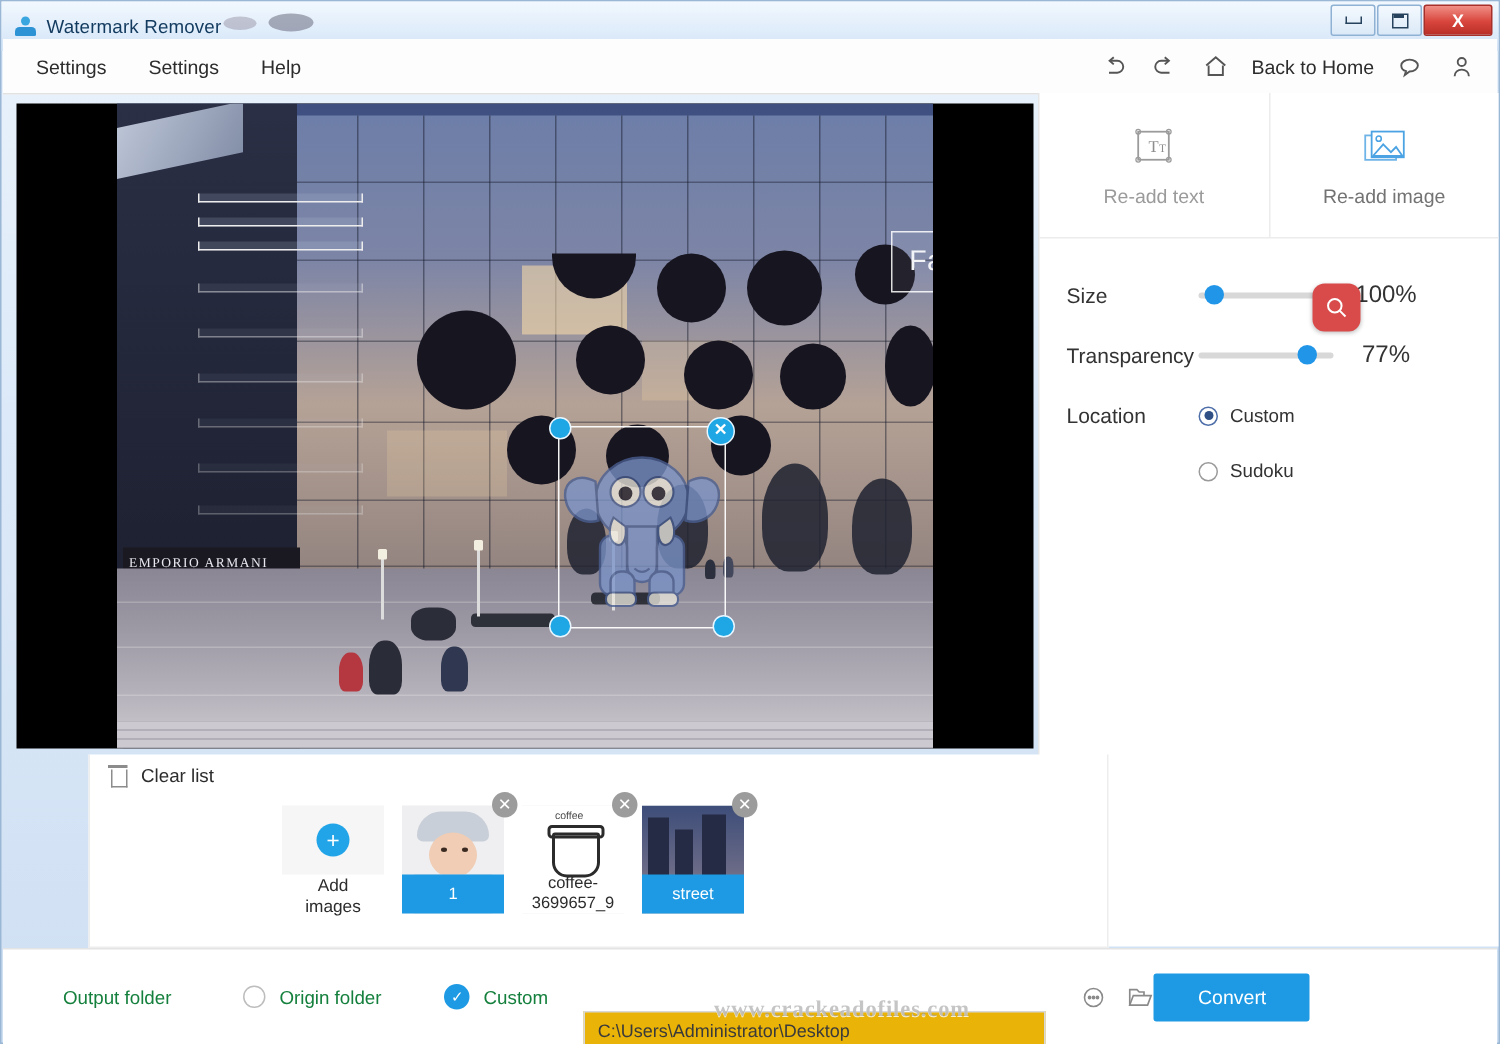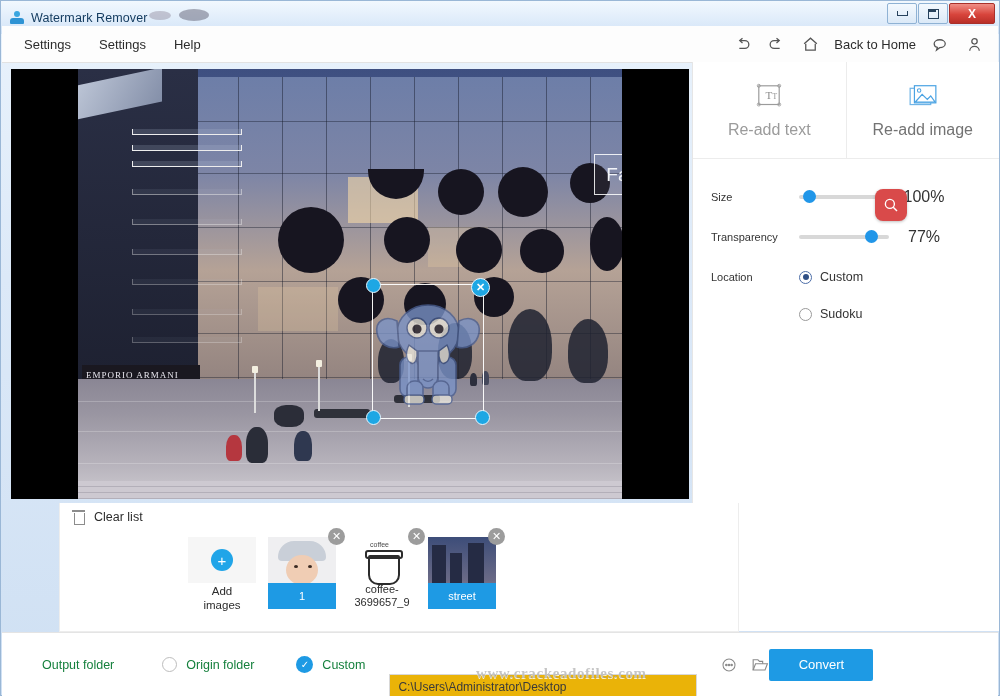--- a/index.html
+++ b/index.html
@@ -115,26 +115,26 @@
   .handle.br{right:-7px;bottom:-7px;}
   .handle.tr{right:-7px;top:-7px;width:17px;height:17px;display:flex;align-items:center;justify-content:center;
              color:#fff;font-size:11px;font-weight:bold;line-height:1;}
   .eleph{position:absolute;left:0;top:0;width:110px;height:133px;opacity:.78;}
   
   .rpanel{position:absolute;left:691px;top:61px;width:306px;height:569px;background:#fff;
           border-left:1px solid #e6e6e6;}
   .modes{display:flex;height:96px;border-bottom:1px solid #ececec;}
   .mode{flex:1;display:flex;flex-direction:column;align-items:center;justify-content:center;gap:10px;}
   .mode:first-child{border-right:1px solid #ececec;}
-  .mode .lbl{font-size:16px;}
+  .mode .lbl{font-size:13px;}
   .mode.inactive .lbl{color:#9b9b9b;}
   .mode.active .lbl{color:#737373;}
   .ctrls{padding:18px 18px 0 18px;}
   .row{display:flex;align-items:center;height:40px;}
-  .row .lab{width:88px;font-size:11px;color:#333;}
+  .row .lab{width:88px;font-size:14px;color:#333;}
   .slider{position:relative;width:90px;height:4px;background:#d8d8d8;border-radius:2px;margin-right:12px;}
   .slider .thumb{position:absolute;top:-5px;width:13px;height:13px;border-radius:50%;background:#2196e8;}
   .pct{font-size:16px;color:#333;width:46px;text-align:center;}
   .rad{display:flex;align-items:center;gap:8px;font-size:12.5px;color:#333;}
   .radio{width:13px;height:13px;border-radius:50%;border:1px solid #9a9a9a;background:#fff;
          display:flex;align-items:center;justify-content:center;box-sizing:border-box;}
   .radio.on{border-color:#4d6ea8;}
   .radio.on i{width:6px;height:6px;border-radius:50%;background:#2f4f85;display:block;}
   .zoomcur{
     position:absolute;left:874px;top:188px;width:32px;height:32px;border-radius:8px;

